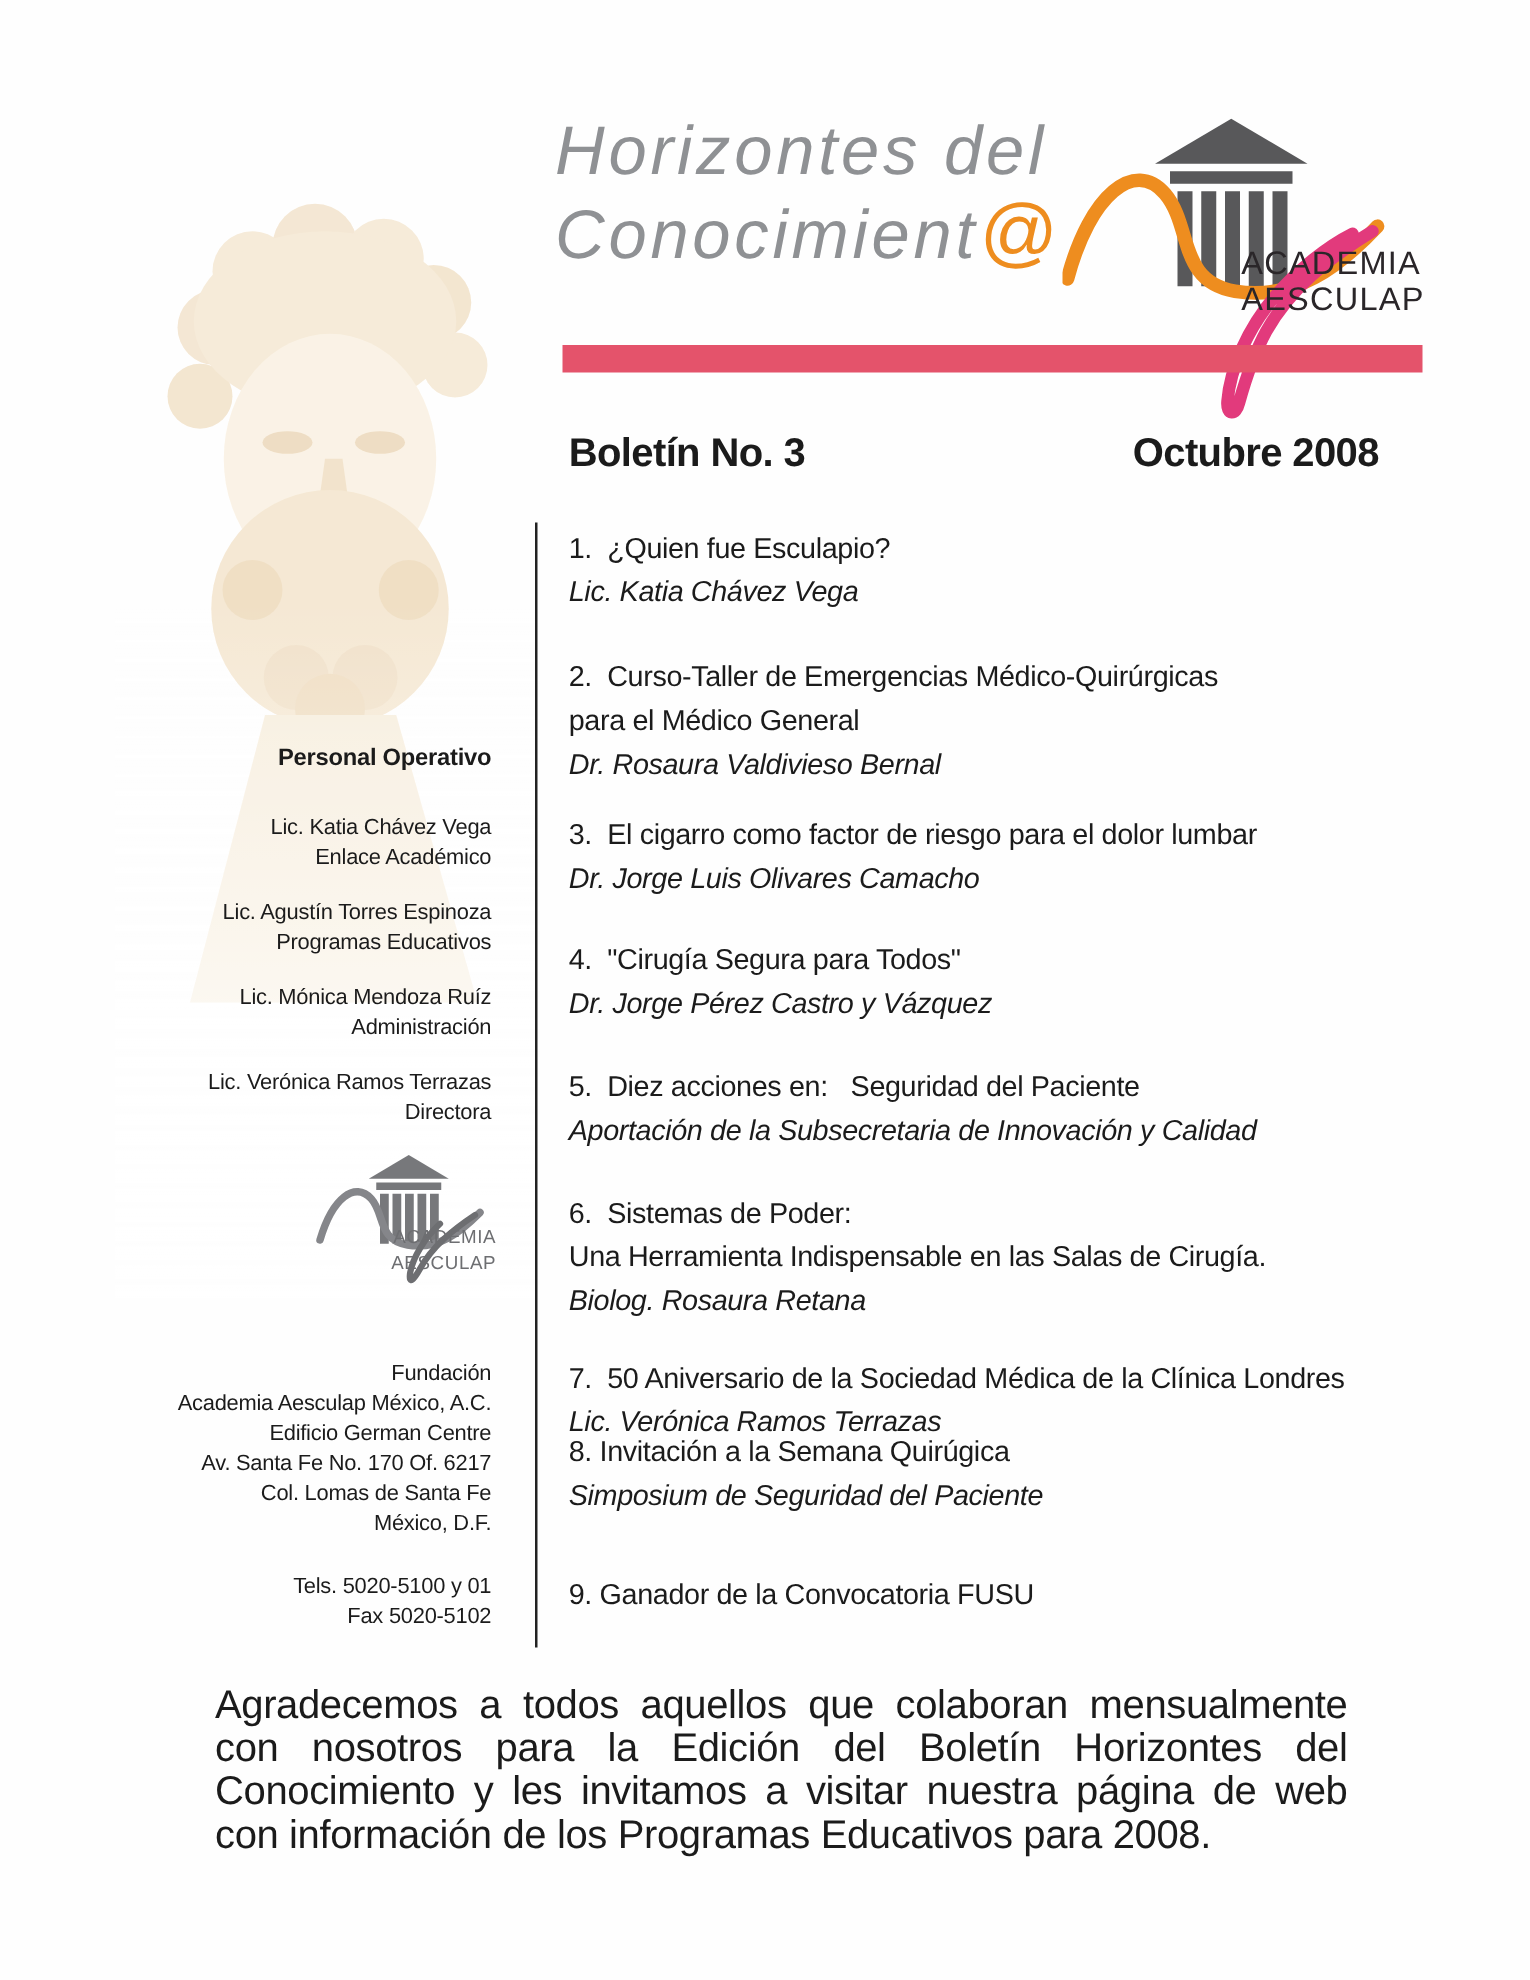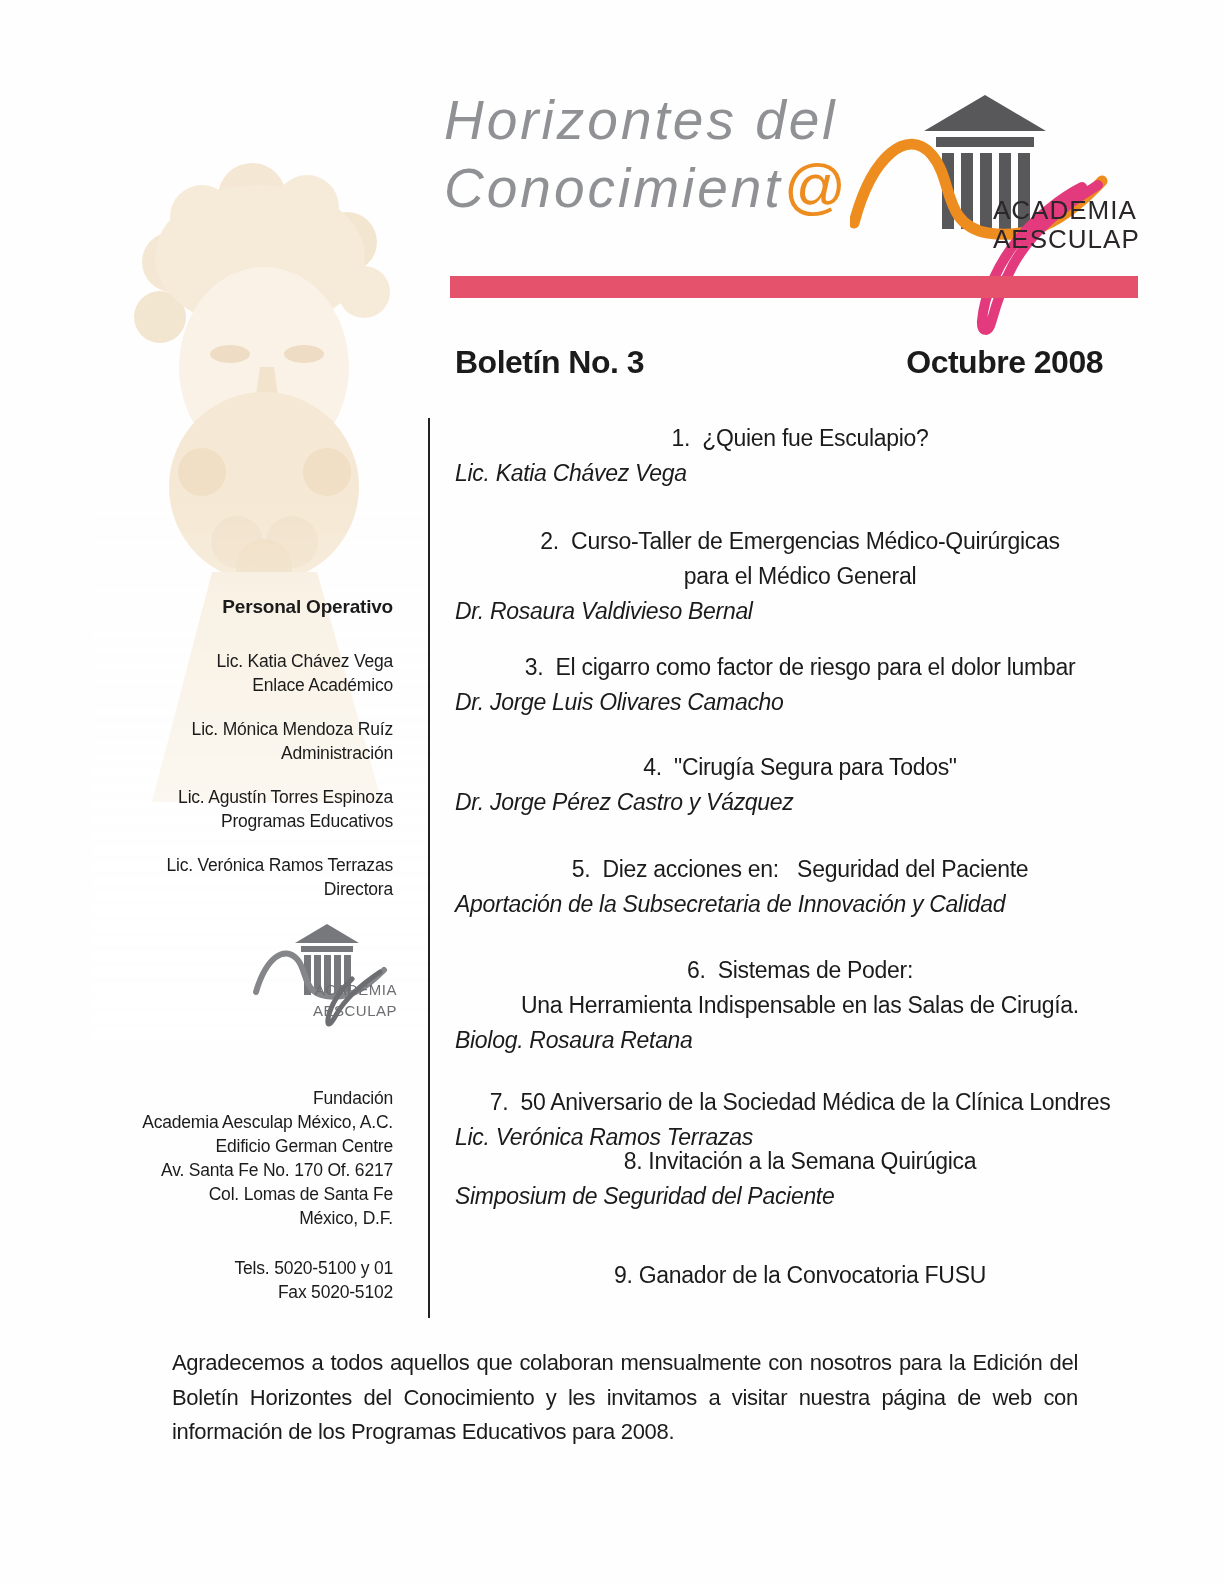--- a/index.html
+++ b/index.html
@@ -29,42 +29,42 @@
   
   .red-bar{position:absolute;left:450px;top:276px;width:688px;height:22px;background:#e4536b;}
   
   .issue-row{
     position:absolute;left:455px;top:344px;width:648px;
     display:flex;justify-content:space-between;
     font-weight:700;font-size:32px;letter-spacing:-0.5px;
   }
   
   .toc-item{position:absolute;left:455px;width:690px;font-size:23px;line-height:35px;letter-spacing:-0.3px;}
-  .toc-title{white-space:pre-wrap;text-align:center;}
+  .toc-title{white-space:pre-wrap;}
   .toc-author{font-style:italic;}
   .toc-author:empty{display:none;}
   
   .divider{position:absolute;left:428px;top:418px;width:2px;height:900px;background:#222222;}
   
   .staff-block{position:absolute;left:110px;top:594px;width:283px;text-align:right;}
   .staff-heading{font-weight:700;font-size:19px;line-height:26px;margin-bottom:30px;letter-spacing:-0.2px;}
   .staff-entry{margin-bottom:21px;font-size:17.5px;line-height:23.5px;letter-spacing:-0.2px;}
   .sidebar-logo{position:absolute;left:252px;top:920px;width:150px;height:110px;}
   .sidebar-brand-text{
     position:absolute;left:297px;top:979px;width:100px;text-align:right;
     font-size:15px;line-height:21px;letter-spacing:.5px;color:#6d6e71;
   }
   .foundation-block{position:absolute;left:110px;top:1086px;width:283px;text-align:right;
     font-size:17.5px;line-height:24px;letter-spacing:-0.2px;}
   .contact-block{position:absolute;left:110px;top:1256px;width:283px;text-align:right;
     font-size:17.5px;line-height:24px;letter-spacing:-0.2px;}
   
   .footer-par{
     position:absolute;left:172px;top:1346px;width:906px;
-    font-size:22px;line-height:34.5px;letter-spacing:-0.3px;
+    font-size:32px;line-height:34.5px;letter-spacing:-0.3px;
     text-align:justify;
   }
 </style>
 </head>
 <body>
 
 <div class="page">
 
   <svg class="bust" viewBox="0 0 340 900" aria-hidden="true">
     <defs>
@@ -174,26 +174,26 @@
 
   </div>
 
   <div class="staff-block">
     <div class="staff-heading">Personal Operativo</div>
     <div class="staff-entry">
       <div>Lic. Katia Chávez Vega</div>
       <div>Enlace Académico</div>
     </div>
     <div class="staff-entry">
+      <div>Lic. Agustín Torres Espinoza</div>
+      <div>Programas Educativos</div>
+    </div>
+    <div class="staff-entry">
       <div>Lic. Mónica Mendoza Ruíz</div>
       <div>Administración</div>
-    </div>
-    <div class="staff-entry">
-      <div>Lic. Agustín Torres Espinoza</div>
-      <div>Programas Educativos</div>
     </div>
     <div class="staff-entry">
       <div>Lic. Verónica Ramos Terrazas</div>
       <div>Directora</div>
     </div>
   </div>
 
   <svg class="sidebar-logo" viewBox="0 0 150 110" aria-hidden="true">
     <polygon points="75,4 107,23 43,23" fill="#77787b"></polygon>
     <rect x="49" y="26" width="52" height="6" fill="#77787b"></rect>

